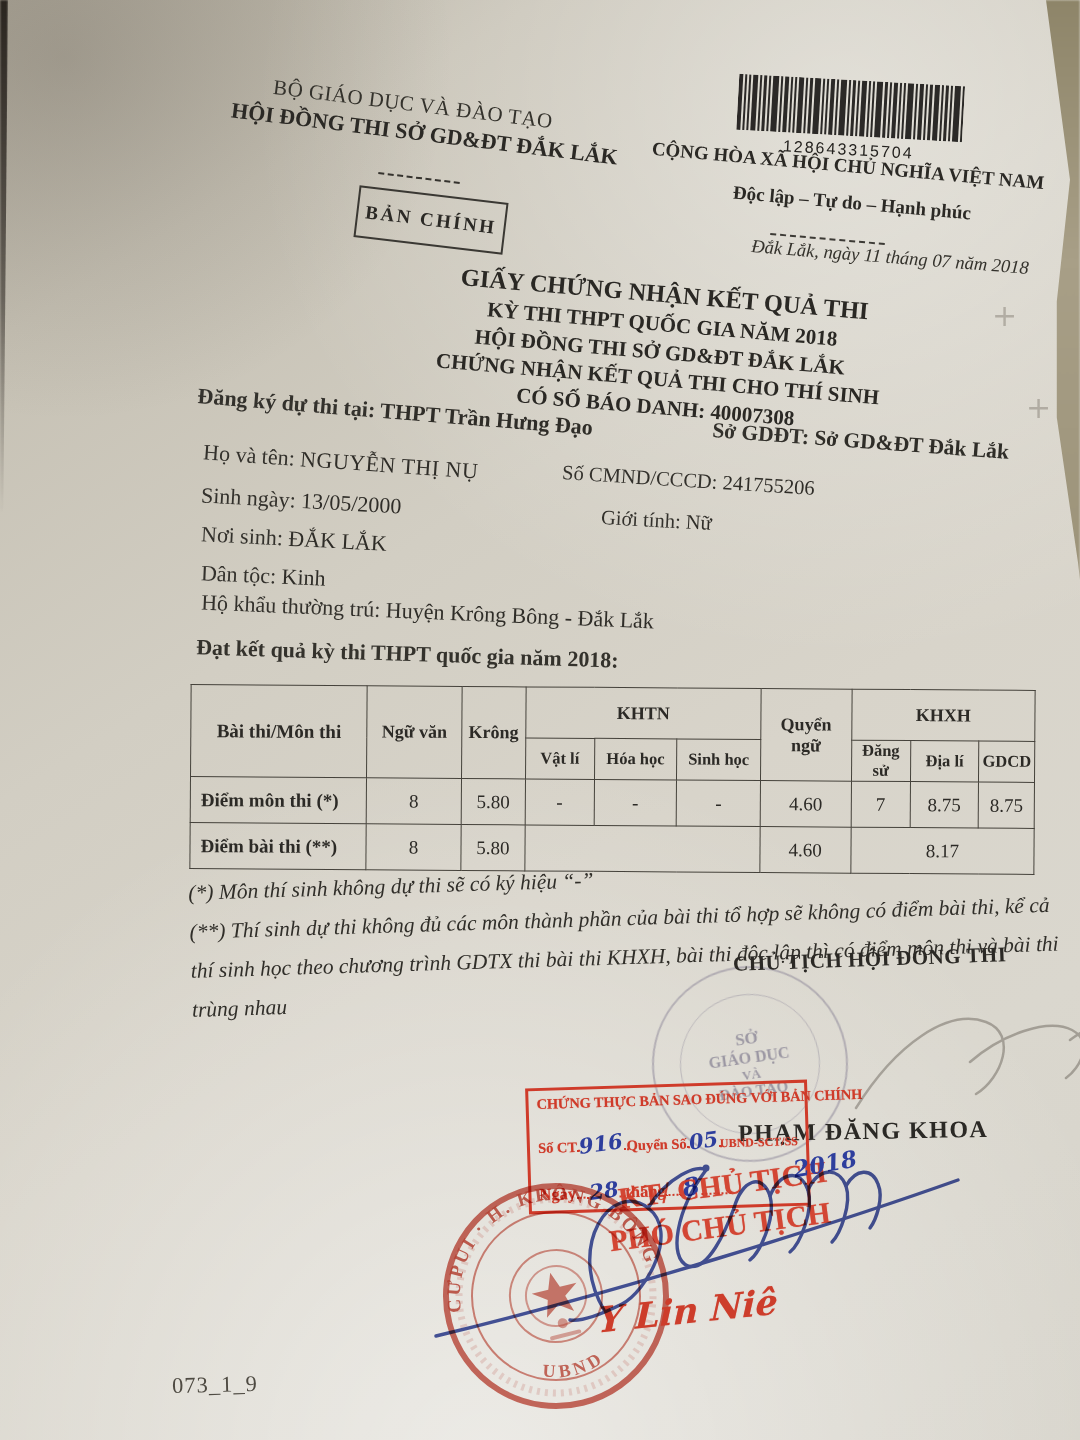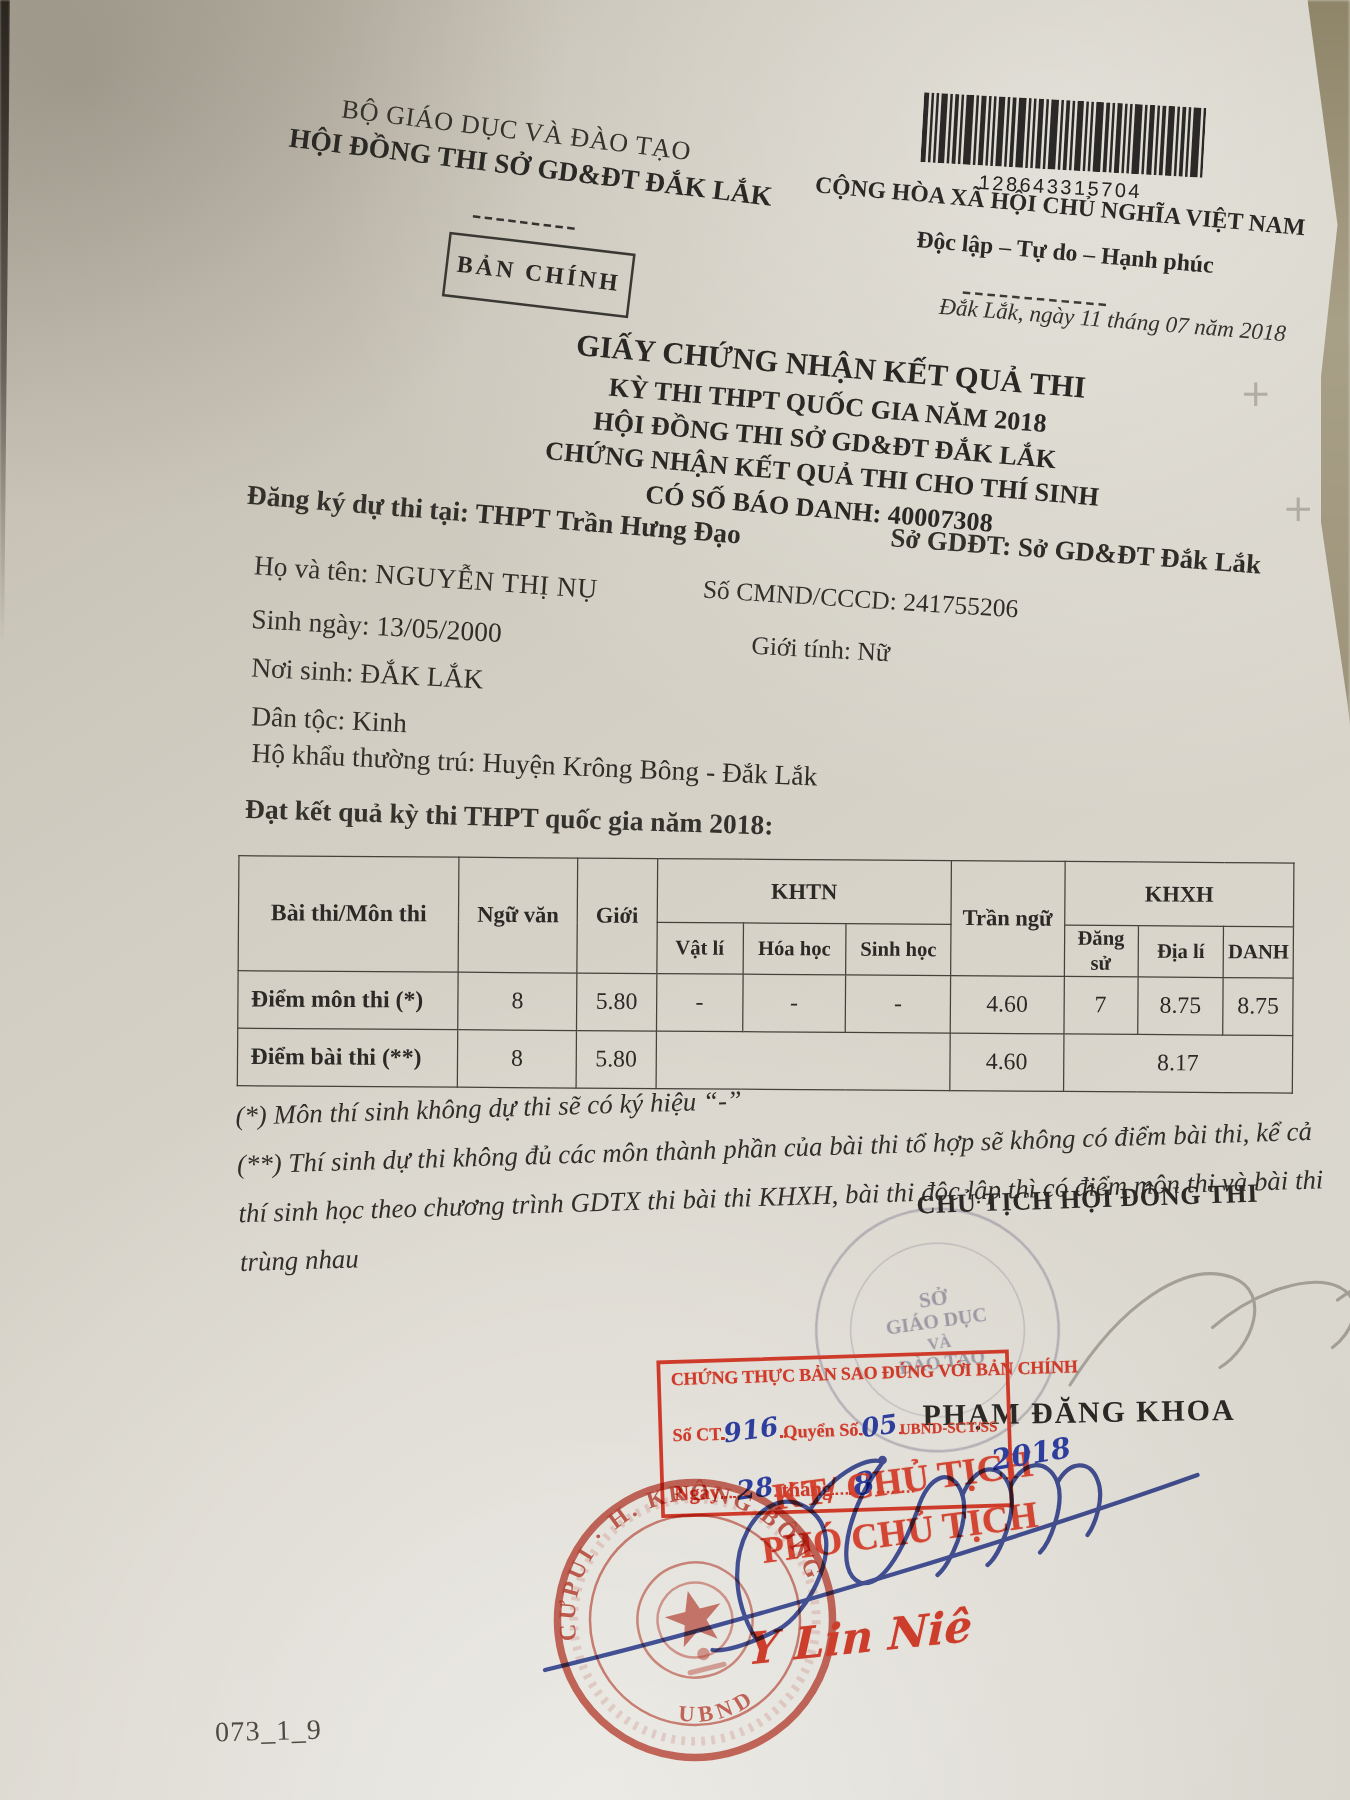--- a/index.html
+++ b/index.html
@@ -224,32 +224,32 @@
         <col style="width:84px">
           <col style="width:91px">
           <col style="width:59px">
           <col style="width:69px">
           <col style="width:54px">
       </colgroup>
       <tbody>
           <tr class="grp">
         <th rowspan="2" style="font-size:19px;">Bài thi/Môn thi</th>
         <th rowspan="2">Ngữ văn</th>
-        <th rowspan="2">Giới</th>
+        <th rowspan="2">Krông</th>
         <th colspan="3">KHTN</th>
-        <th rowspan="2">Trần ngữ</th>
+        <th rowspan="2">Quyển ngữ</th>
         <th colspan="3">KHXH</th>
       </tr>
       <tr class="sub">
         <th>Vật lí</th>
         <th>Hóa học</th>
         <th>Sinh học</th>
         <th>Đăng sử</th>
         <th>Địa lí</th>
-        <th>DANH</th>
+        <th>GDCD</th>
       </tr>
       <tr class="data">
         <td class="rowlab">Điểm môn thi (*)</td>
         <td class="num">8</td>
         <td class="num">5.80</td>
         <td class="num">-</td>
         <td class="num">-</td>
         <td class="num">-</td>
         <td class="num">4.60</td>
         <td class="num">7</td>

